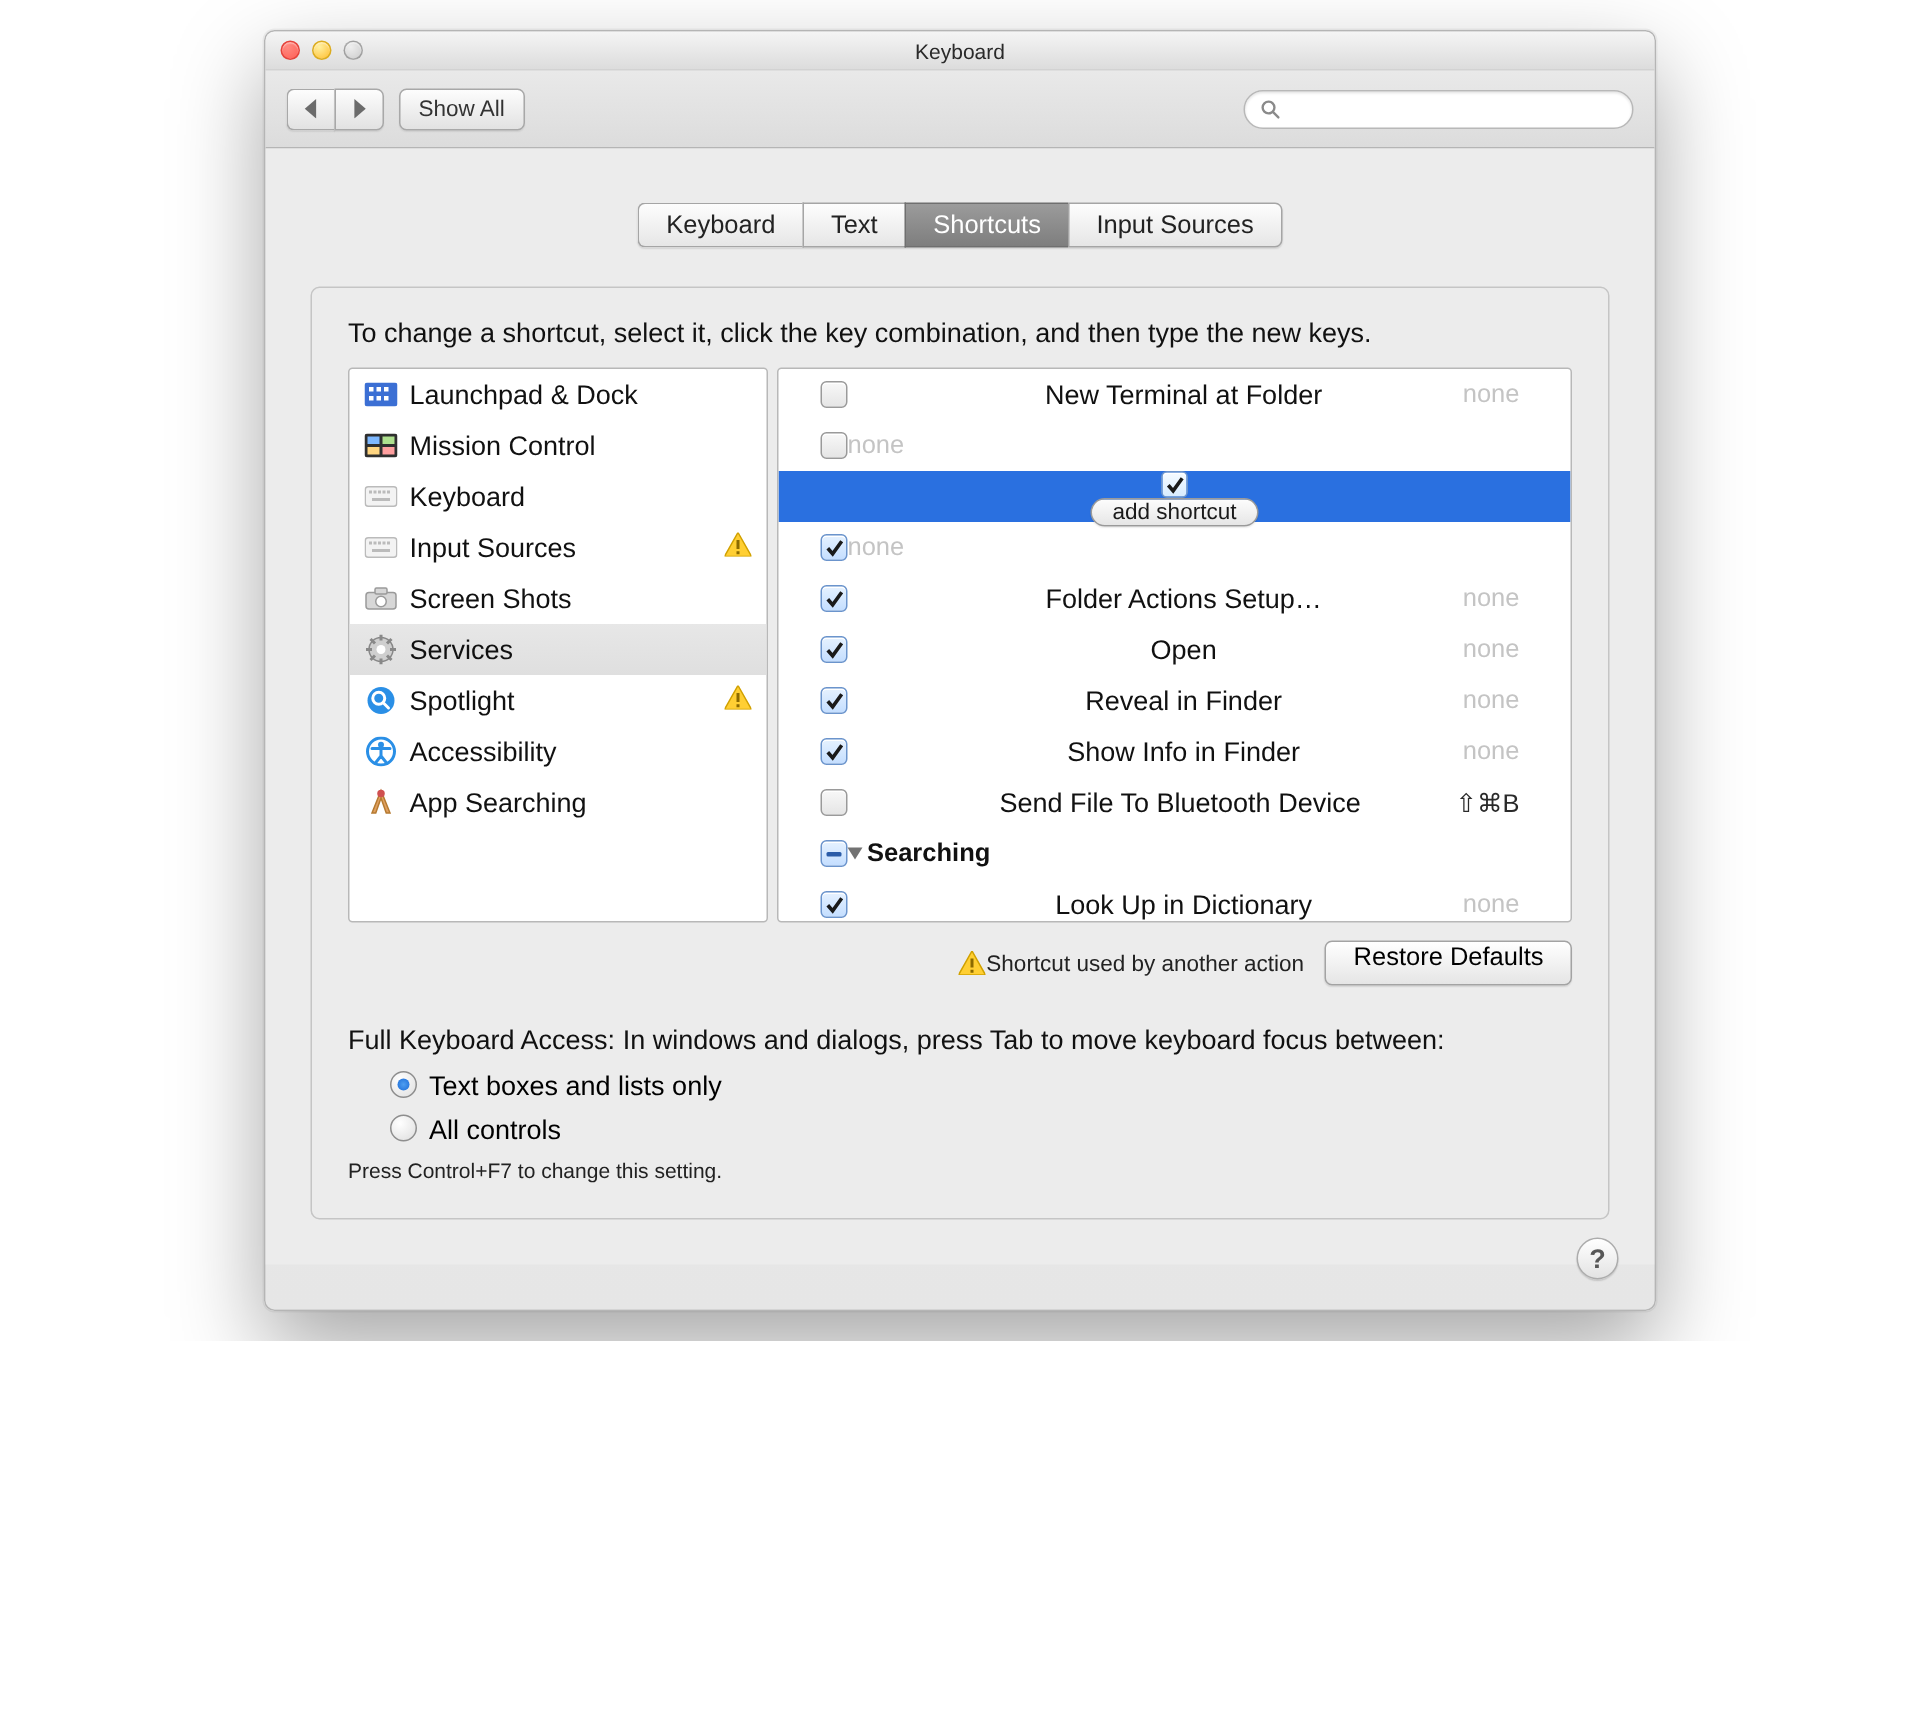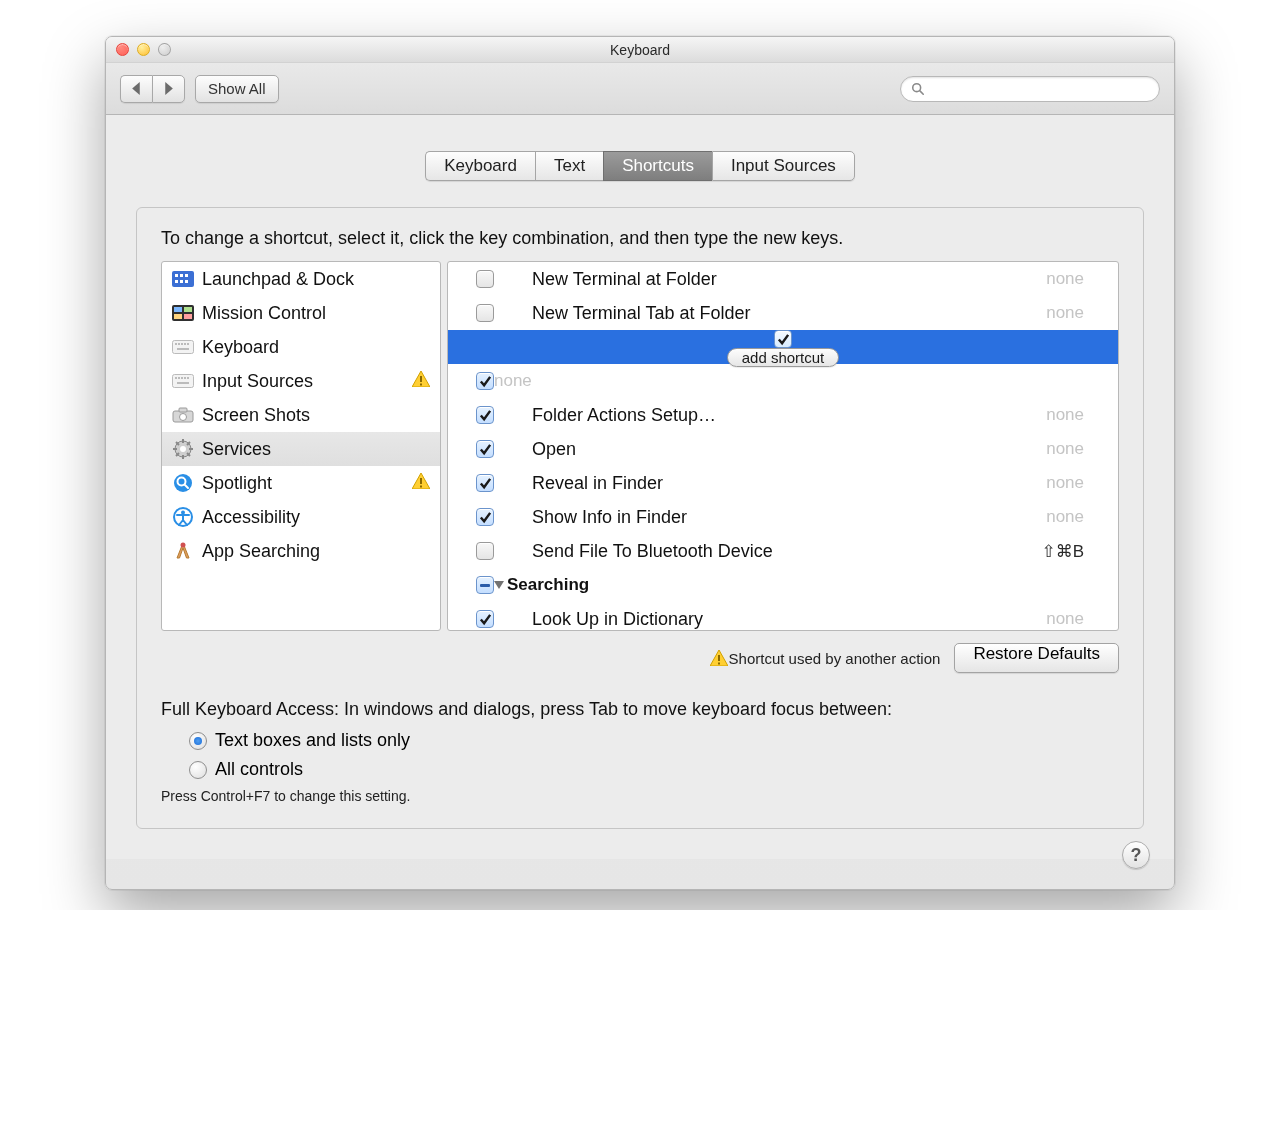--- a/index.html
+++ b/index.html
@@ -6,27 +6,26 @@
 body {
   font-family: "Lucida Grande", "Helvetica Neue", Arial, sans-serif;
   font-size: 13px;
   background: #fff;
   display: flex;
   justify-content: center;
   align-items: flex-start;
   padding: 20px 0;
 }
 .window {
-  width: 1070px;
+  width: 928px;
   background: linear-gradient(#ececec, #e6e6e6);
   border: 1px solid #b5b5b5;
   border-radius: 7px;
   box-shadow: 0 25px 60px rgba(0,0,0,0.35), 0 0 0 1px rgba(0,0,0,0.05);
   overflow: hidden;
-  margin-top: 16px;
 }
 .titlebar {
   height: 26px;
   background: linear-gradient(#f5f5f5, #dcdcdc);
   border-bottom: 1px solid #d2d2d2;
   display: flex;
   align-items: center;
   padding: 0 10px;
   position: relative;
 }
@@ -100,21 +99,21 @@
 .tab.sel { background: linear-gradient(#9b9b9b, #7e7e7e); color: #fff; border-color:#6f6f6f;}
 
 .panel {
   background: #ececec;
   border: 1px solid #c5c5c5;
   border-radius: 6px;
   padding: 20px 24px 24px;
 }
 .instr { font-size: 18px; color: #111; margin-bottom: 12px; }
 
-.split { display: flex; gap: 6px; height: 370px; }
+.split { display: flex; gap: 6px; height: 370px; text-align: center; }
 .listbox {
   background: #fff;
   border: 1px solid #b8b8b8;
   border-radius: 3px;
   overflow: hidden;
 }
 .left { width: 280px; }
 .right { flex: 1; position: relative; }
 
 .lrow {
@@ -173,21 +172,21 @@
   background: linear-gradient(#ffffff,#e5e5e5);
   border:1px solid #a3a3a3;
   border-radius:5px;
   font-size:17px;
   box-shadow: 0 1px 1px rgba(0,0,0,0.1);
   cursor:pointer;
 }
 
 .fka { margin-top: 26px; font-size: 18px; color:#111; }
 .radioset { margin: 10px 0 4px 28px; }
-.radio-row { display:flex; align-items:center; gap:8px; font-size:18px; margin-bottom:8px; cursor:pointer;}
+.radio-row { display:flex; align-items:flex-start; gap:8px; font-size:18px; margin-bottom:8px; cursor:pointer;}
 .radio {
   width:18px; height:18px; border-radius:50%;
   border:1px solid #8e8e8e;
   background: radial-gradient(circle at 35% 30%, #fff, #dedede);
   display:inline-flex; align-items:center; justify-content:center;
 }
 .radio.on::after { content:""; width:8px; height:8px; border-radius:50%; background: radial-gradient(#4f9ef0,#1b6cd8);}
 .hint { font-size: 14px; color:#222; margin-top:4px; }
 
 .help {
@@ -387,21 +386,20 @@
               </div>
             </div>
         <div class="listbox right" id="sclist">
               <div class="rrow">
                 <span class="chk"></span>
                 <span class="lbl">New Terminal at Folder</span>
                 <span class="sc">none</span>
               </div>
               <div class="rrow">
                 <span class="chk"></span>
-                <span class="lbl">New Terminal Tab at Folder</span>
                 <span class="sc">none</span>
               </div>
               <div class="rrow sel">
                 <span class="chk on">
                   <svg viewBox="0 0 14 14">
                     <path d="M2 7 L5.5 11 L12 2"></path>
                   </svg>
                 </span>
                 <span class="lbl">Encode Selected Audio Files</span>
                 <span class="pill">add shortcut</span>

